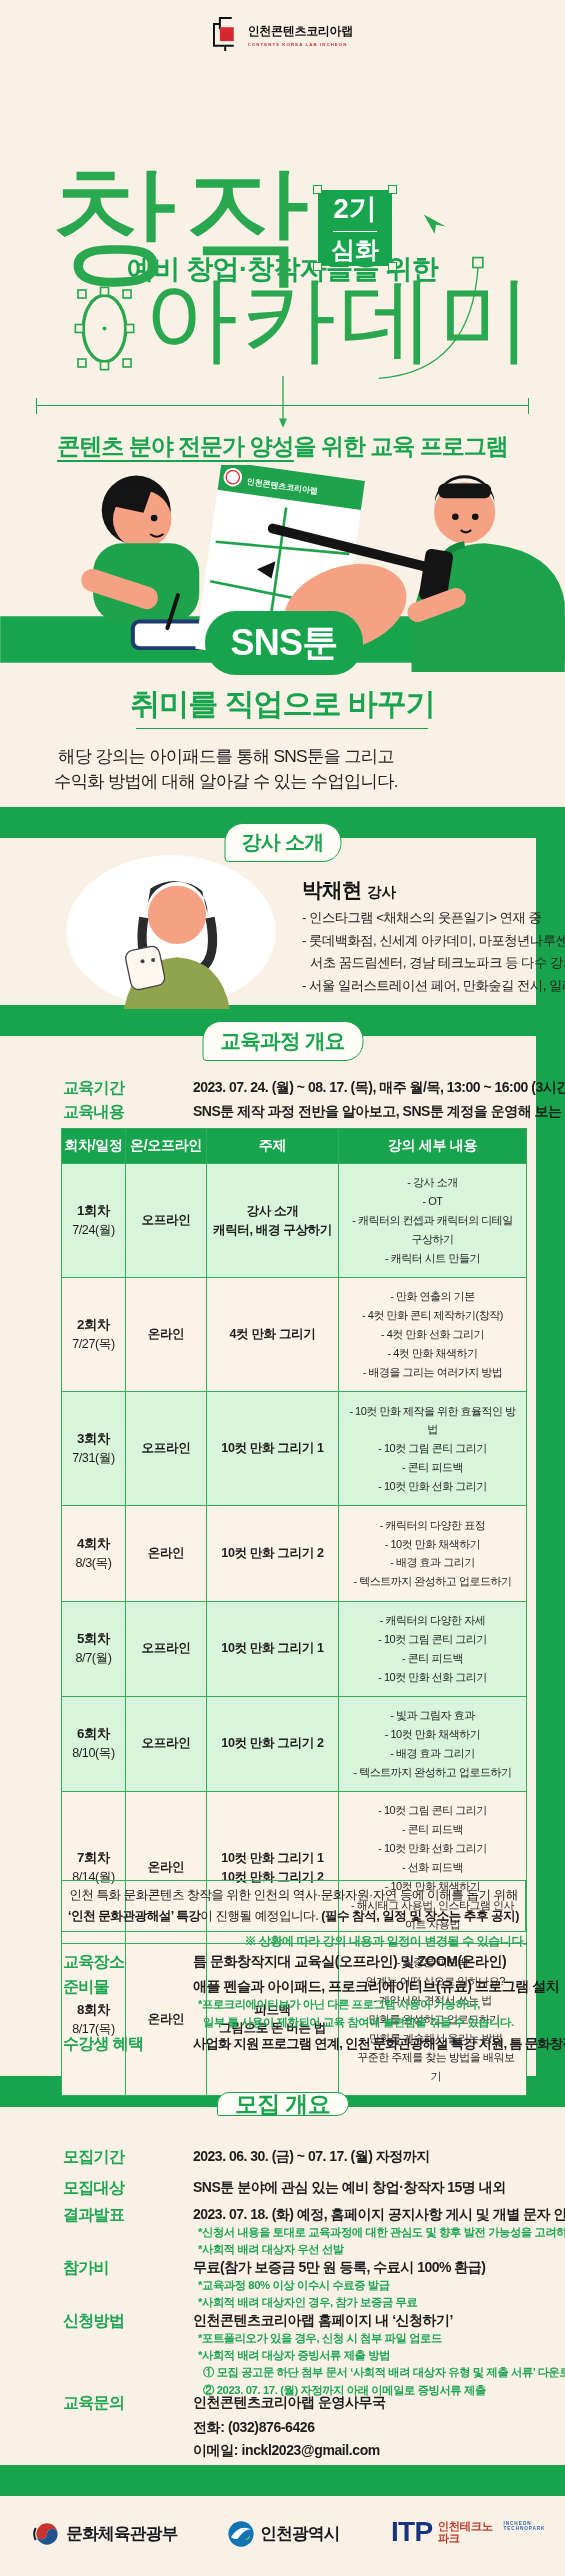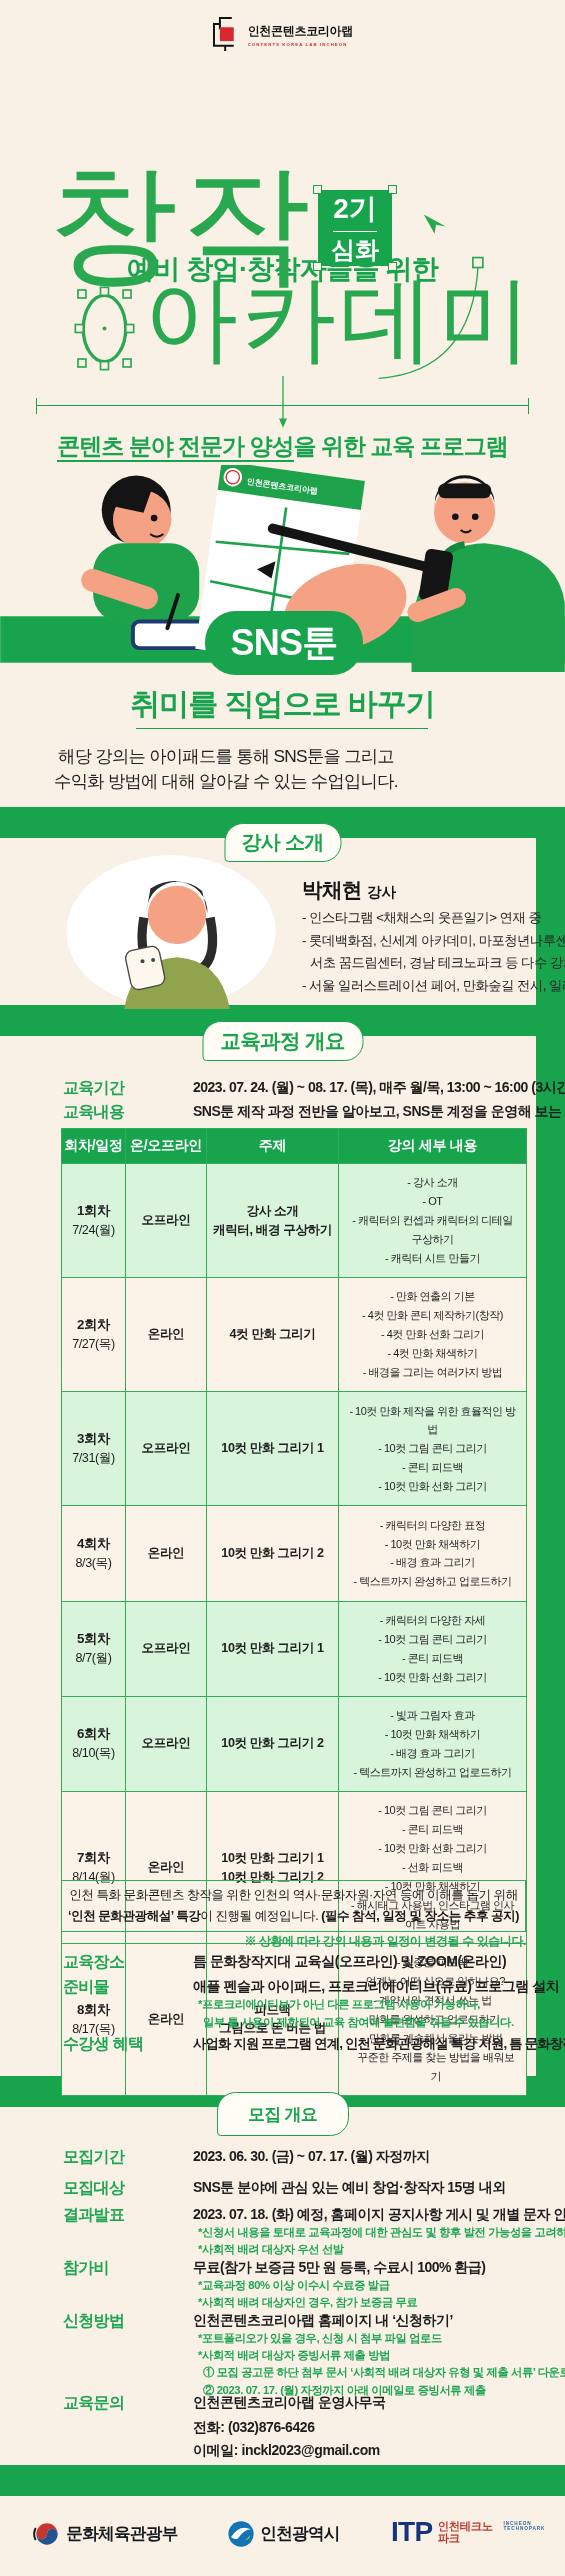--- a/index.html
+++ b/index.html
@@ -406,21 +406,21 @@
     <span class="lbl">준비물</span>
     <span class="val">애플 펜슬과 아이패드, 프로크리에이티브(유료) 프로그램 설치</span>
   </div>
   <div class="gnote" style="top:1997px">*프로크리에이티브가 아닌 다른 프로그램 사용이 가능하나,</div>
   <div class="gnote" style="top:2015px;left:203px">일부 툴 사용이 제한되어 교육 참여에 불편함을 겪을 수 있습니다.</div>
   <div class="info-row" style="top:2034px">
     <span class="lbl">수강생 혜택</span>
     <span class="val" style="font-size:13.3px;letter-spacing:-0.8px">사업화 지원 프로그램 연계, 인천 문화관광해설 특강 지원, 틈 문화창작지대 창작공간 자유 이용</span>
   </div>
 
-  <div class="section-badge" style="top:2092px;width:132px;height:44px;font-size:17px">모집 개요</div>
+  <div class="section-badge" style="top:2092px;width:132px;height:24px;font-size:23px">모집 개요</div>
 
   <div class="info-row" style="top:2147px">
     <span class="lbl">모집기간</span>
     <span class="val">2023. 06. 30. (금) ~ 07. 17. (월) 자정까지</span>
   </div>
   <div class="info-row" style="top:2178px">
     <span class="lbl">모집대상</span>
     <span class="val">SNS툰 분야에 관심 있는 예비 창업·창작자 15명 내외</span>
   </div>
   <div class="info-row" style="top:2205px">

